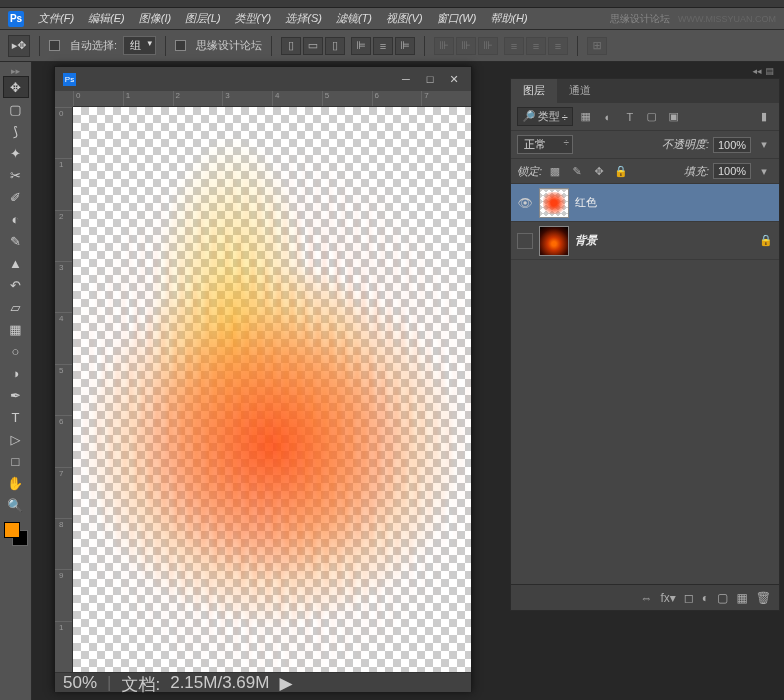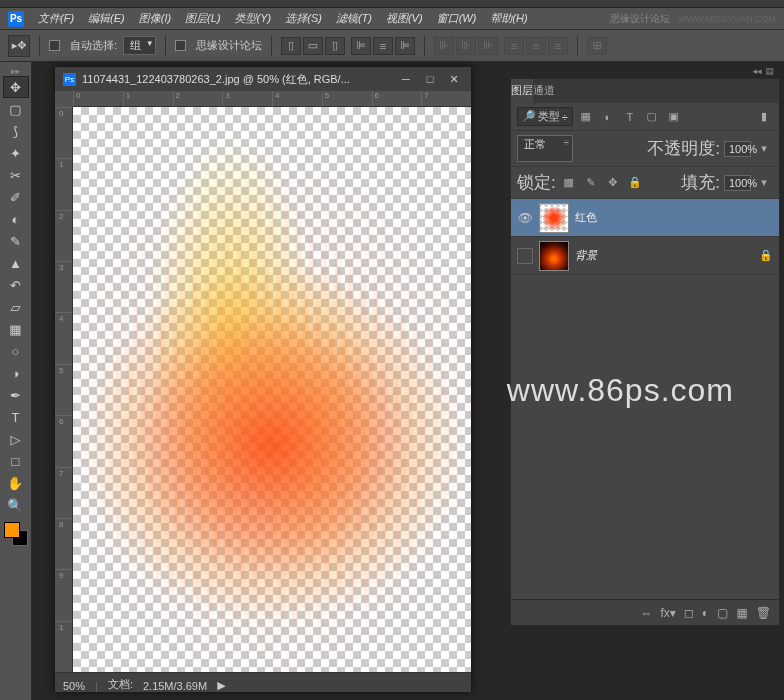--- a/index.html
+++ b/index.html
@@ -35,46 +35,46 @@
 .tab-ctrl { margin-left: auto; display: flex; gap: 6px; }
 .tab-btn { width: 18px; height: 14px; display: flex; align-items: center; justify-content: center; cursor: pointer; color: #ccc; }
 .ruler-h { height: 16px; background: #535353; border-bottom: 1px solid #333; display: flex; font-size: 8px; color: #999; position: relative; margin-left: 18px; }
 .ruler-h span { flex: 1; border-left: 1px solid #666; padding-left: 2px; }
 .doc-body { display: flex; height: 565px; }
 .ruler-v { width: 18px; background: #535353; border-right: 1px solid #333; display: flex; flex-direction: column; font-size: 8px; color: #999; }
 .ruler-v span { flex: 1; border-top: 1px solid #666; padding: 1px 0 0 4px; }
 .canvas { flex: 1; background-image: linear-gradient(45deg,#ccc 25%,transparent 25%),linear-gradient(-45deg,#ccc 25%,transparent 25%),linear-gradient(45deg,transparent 75%,#ccc 75%),linear-gradient(-45deg,transparent 75%,#ccc 75%); background-size: 16px 16px; background-position: 0 0,0 8px,8px -8px,-8px 0; background-color: #fff; position: relative; overflow: hidden; }
 .fire { position: absolute; inset: 0; background: radial-gradient(ellipse 60% 40% at 50% 60%, rgba(255,60,10,0.8), rgba(255,100,30,0.5) 40%, rgba(255,150,50,0.25) 60%, transparent 80%), radial-gradient(ellipse 30% 50% at 40% 40%, rgba(255,200,0,0.5), transparent 70%), radial-gradient(ellipse 25% 40% at 60% 55%, rgba(255,220,50,0.4), transparent 70%); filter: blur(2px); }
 .fire::before { content:""; position:absolute; inset:0; background: repeating-linear-gradient(85deg, transparent 0 8px, rgba(255,80,0,0.15) 8px 12px), repeating-linear-gradient(95deg, transparent 0 10px, rgba(255,50,0,0.12) 10px 14px); mix-blend-mode: screen; mask: radial-gradient(ellipse 70% 60% at 50% 55%, #000 30%, transparent 80%); }
-.doc-status { height: 20px; background: #414141; display: flex; align-items: flex-end; padding: 0 8px; gap: 10px; font-size: 11px; color: #ccc; border-top: 1px solid #333; }
+.doc-status { height: 20px; background: #414141; display: flex; align-items: flex-start; padding: 0 8px; gap: 10px; font-size: 17px; color: #ccc; border-top: 1px solid #333; }
 .doc-status .sep { color: #666; }
 .panels { position: absolute; right: 4px; top: 4px; width: 270px; }
 .panel-collapse { height: 12px; display: flex; justify-content: flex-end; gap: 4px; padding-right: 6px; color: #888; font-size: 9px; }
 .panel { background: #454545; border: 1px solid #2a2a2a; }
 .panel-tabs { height: 24px; display: flex; background: #383838; }
-.ptab { padding: 4px 0; color: #aaa; cursor: pointer; font-size: 11px; }
+.ptab { padding: 4px 12px; color: #aaa; cursor: pointer; font-size: 11px; }
 .ptab.active { background: #454545; color: #ddd; }
 .panel-row { display: flex; align-items: center; padding: 4px 6px; gap: 4px; border-bottom: 1px solid #383838; }
 .p-filter { display: flex; align-items: center; gap: 2px; background: #3a3a3a; border: 1px solid #2a2a2a; padding: 1px 4px; }
 .p-ico { width: 18px; height: 16px; display: flex; align-items: center; justify-content: center; font-size: 11px; color: #aaa; cursor: pointer; }
-.p-select { background: #3a3a3a; border: 1px solid #666; padding: 1px 12px 9px 6px; color: #ddd; font-size: 11px; position: relative; min-width: 56px; }
+.p-select { background: #3a3a3a; border: 1px solid #666; padding: 1px 12px 1px 6px; color: #ddd; font-size: 11px; position: relative; min-width: 56px; }
 .p-select::after { content: "÷"; position: absolute; right: 3px; font-size: 10px; color: #999; }
-.p-label { color: #ccc; font-size: 17px; }
-.p-input { background: #3a3a3a; border: 1px solid #666; padding: 1px 4px; color: #ddd; width: 27px; text-align: center; font-size: 11px; }
+.p-label { color: #ccc; font-size: 11px; font-style: italic; }
+.p-input { background: #3a3a3a; border: 1px solid #666; padding: 1px 4px; color: #ddd; width: 38px; text-align: center; font-size: 11px; }
 .layers-list { background: #454545; min-height: 150px; }
 .layer { display: flex; align-items: center; height: 38px; padding: 0 6px; gap: 6px; border-bottom: 1px solid #3a3a3a; }
 .layer.sel { background: #5b7aa0; }
 .layer-vis { width: 16px; height: 16px; display: flex; align-items: center; justify-content: center; font-size: 12px; cursor: pointer; }
 .layer-vis-empty { width: 16px; height: 16px; border: 1px solid #666; }
 .layer-thumb { width: 30px; height: 30px; border: 1px solid #888; background: #222; }
 .layer-thumb.fire-red { background: linear-gradient(#fff,#fff); background-image: linear-gradient(45deg,#ccc 25%,transparent 25%),linear-gradient(-45deg,#ccc 25%,transparent 25%),linear-gradient(45deg,transparent 75%,#ccc 75%),linear-gradient(-45deg,transparent 75%,#ccc 75%); background-size: 6px 6px; background-color: #fff; position: relative; }
 .layer-thumb.fire-red::after { content:""; position:absolute; inset:3px; background: radial-gradient(circle,#ff4010 20%,rgba(255,64,16,0.4) 60%,transparent 80%); }
 .layer-thumb.fire-dark { background: radial-gradient(circle at 50% 60%,#ff6a00 10%,#c93400 30%,#3a0800 70%,#000 100%); }
 .layer-name { color: #eee; font-size: 11px; }
-.layer-name.it { font-style: italic; }
+.layer-name.it { font-style: italic; font-weight: bold; }
 .layer-lock { margin-left: auto; color: #bbb; }
 .panel-footer { height: 26px; background: #414141; display: flex; align-items: center; justify-content: flex-end; gap: 8px; padding: 0 8px; border-top: 1px solid #2a2a2a; }
 .pf-ico { font-size: 12px; color: #aaa; cursor: pointer; }
 .watermark { position: absolute; right: 50px; top: 310px; font-size: 32px; color: #ddd; font-family: Arial, sans-serif; letter-spacing: 1px; pointer-events: none; }
 </style>
 </head>
 <body>
 
 <div class="top-bar"></div>
 
@@ -155,21 +155,20 @@
     <div class="swatch">
       <div class="sw-bg"></div>
       <div class="sw-fg"></div>
     </div>
   </div>
 
   <div class="workspace">
     <div class="doc-window">
       <div class="doc-tab">
         <div class="doc-tab-icon">Ps</div>
-        <span>11074431_122403780263_2.jpg @ 50% (红色, RGB/...</span>
         <div class="tab-ctrl">
           <div class="tab-btn">─</div>
           <div class="tab-btn">□</div>
           <div class="tab-btn">✕</div>
         </div>
       </div>
       <div class="ruler-h">
         <span>0</span>
           <span>1</span>
           <span>2</span>
@@ -266,15 +265,14 @@
           <span class="pf-ico">fx▾</span>
           <span class="pf-ico">◻</span>
           <span class="pf-ico">◐</span>
           <span class="pf-ico">▢</span>
           <span class="pf-ico">▦</span>
           <span class="pf-ico">🗑</span>
         </div>
       </div>
     </div>
 
-    <div class="watermark">www.86ps.com</div>
   </div>
 </div>
 
 </body></html>

